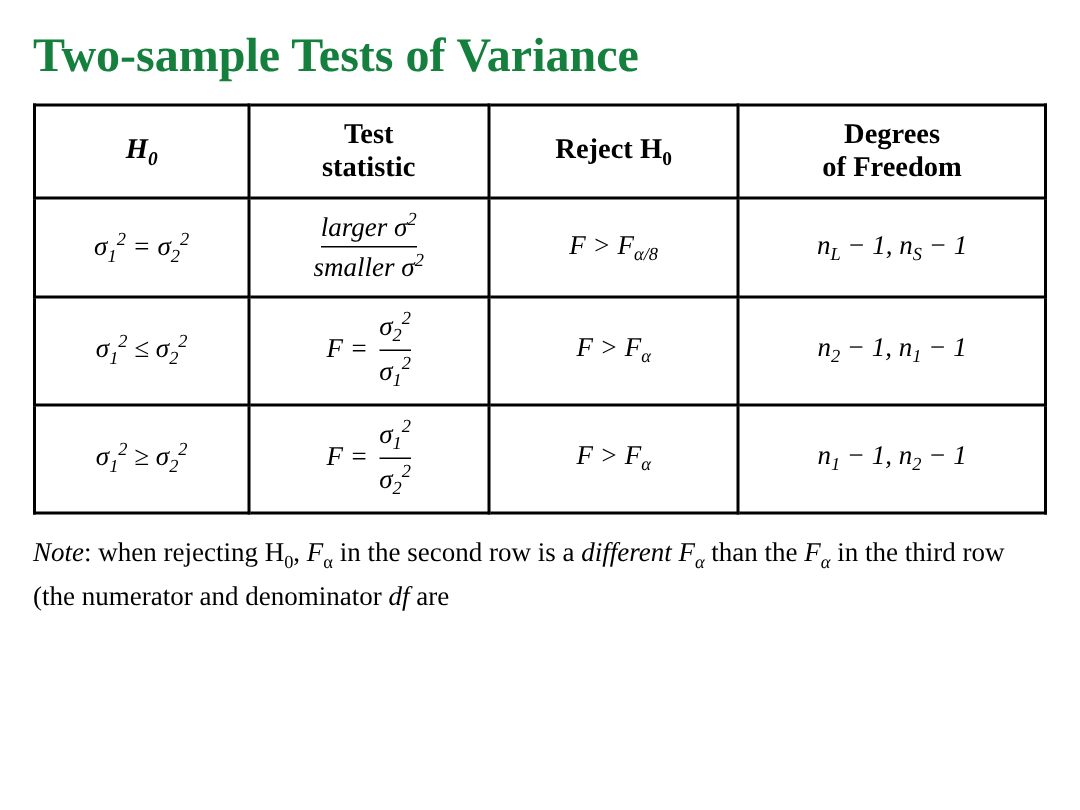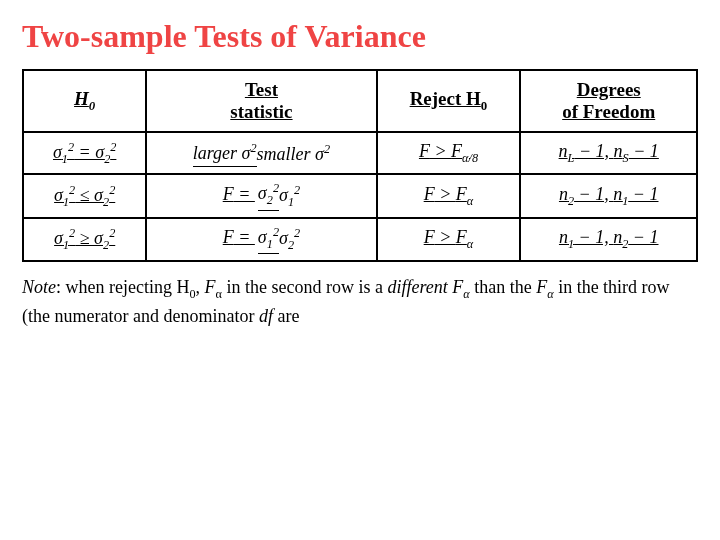--- a/index.html
+++ b/index.html
@@ -10,52 +10,51 @@
       width: 720px;
       height: 540px;
       overflow: hidden;
       padding: 18px 22px 12px 22px;
     }
 
     .page-title {
       font-size: 32px;
       font-weight: bold;
       margin-bottom: 14px;
-      color: #ef4444;
+      color: #15803d;
     }
 
     table {
       width: 100%;
       border-collapse: collapse;
       font-size: 18px;
     }
 
     th, td {
       border: 2px solid #000;
       text-align: center;
       vertical-align: middle;
       padding: 6px 10px;
       min-height: 52px;
-      text-decoration: underline;
     }
 
     th {
       background: #fff;
       font-weight: bold;
       font-size: 19px;
       padding: 8px 10px;
     }
 
     .math {
       font-style: italic;
     }
 
     .fraction {
       display: inline-flex;
-      flex-direction: row;
+      flex-direction: column;
       align-items: center;
       vertical-align: middle;
       font-style: italic;
     }
 
     .fraction .num {
       border-bottom: 1.5px solid #000;
       padding-bottom: 1px;
       line-height: 1.3;
     }

